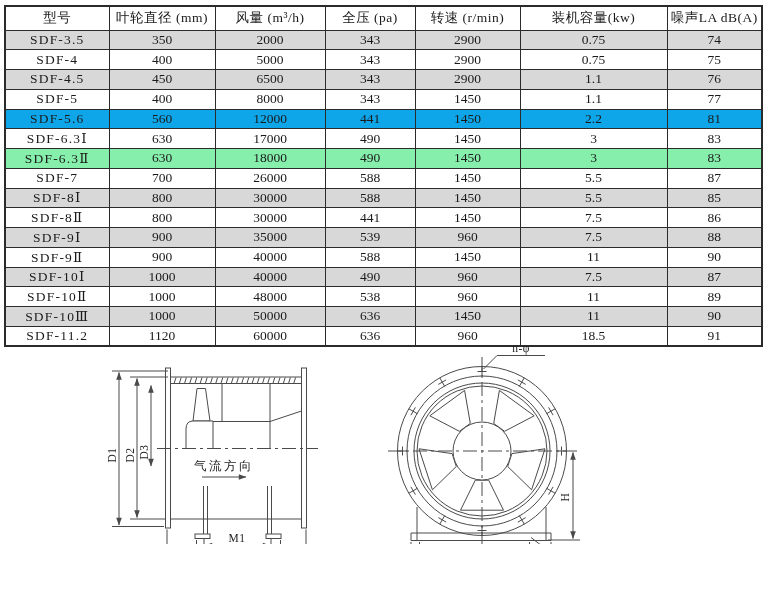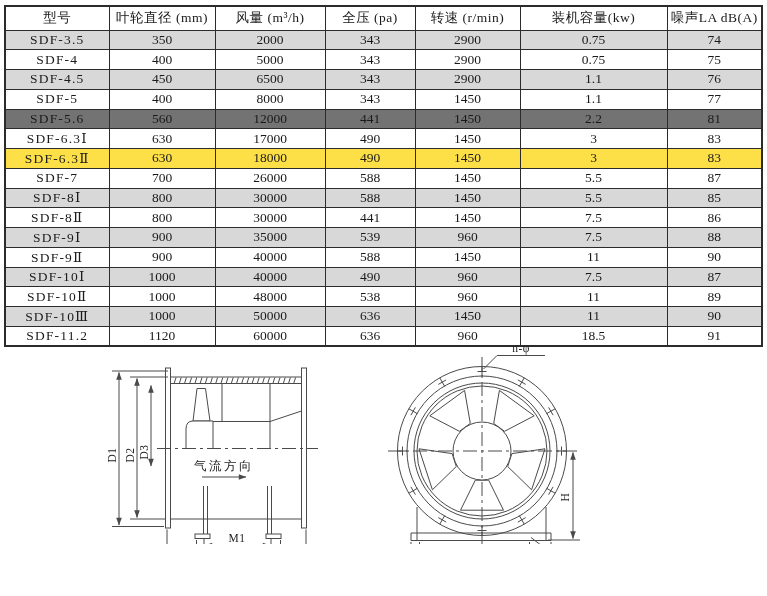--- a/index.html
+++ b/index.html
@@ -81,39 +81,39 @@
         </tr>
         <tr>
           <td>SDF-5</td>
           <td>400</td>
           <td>8000</td>
           <td>343</td>
           <td>1450</td>
           <td>1.1</td>
           <td>77</td>
         </tr>
-        <tr style="background: #737373;">
+        <tr style="background: #0ea5e9;">
           <td>SDF-5.6</td>
           <td>560</td>
           <td>12000</td>
           <td>441</td>
           <td>1450</td>
           <td>2.2</td>
           <td>81</td>
         </tr>
         <tr>
           <td>SDF-6.3Ⅰ</td>
           <td>630</td>
           <td>17000</td>
           <td>490</td>
           <td>1450</td>
           <td>3</td>
           <td>83</td>
         </tr>
-        <tr style="background: #fde047;">
+        <tr style="background: #86efac;">
           <td>SDF-6.3Ⅱ</td>
           <td>630</td>
           <td>18000</td>
           <td>490</td>
           <td>1450</td>
           <td>3</td>
           <td>83</td>
         </tr>
         <tr>
           <td>SDF-7</td>

